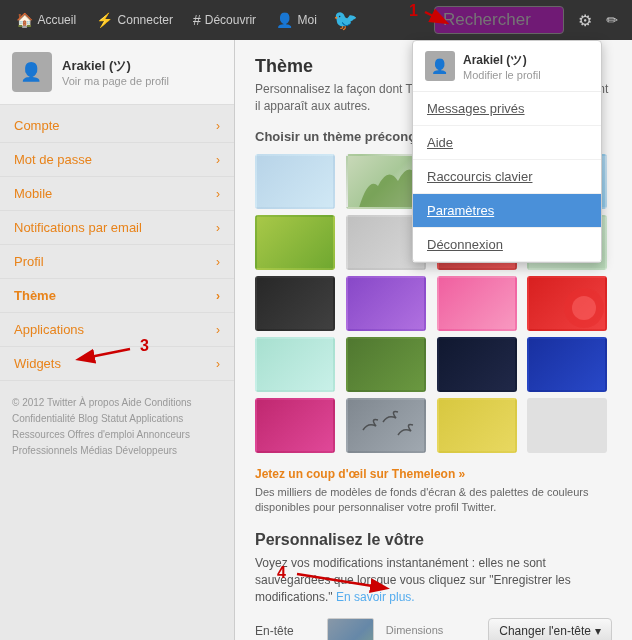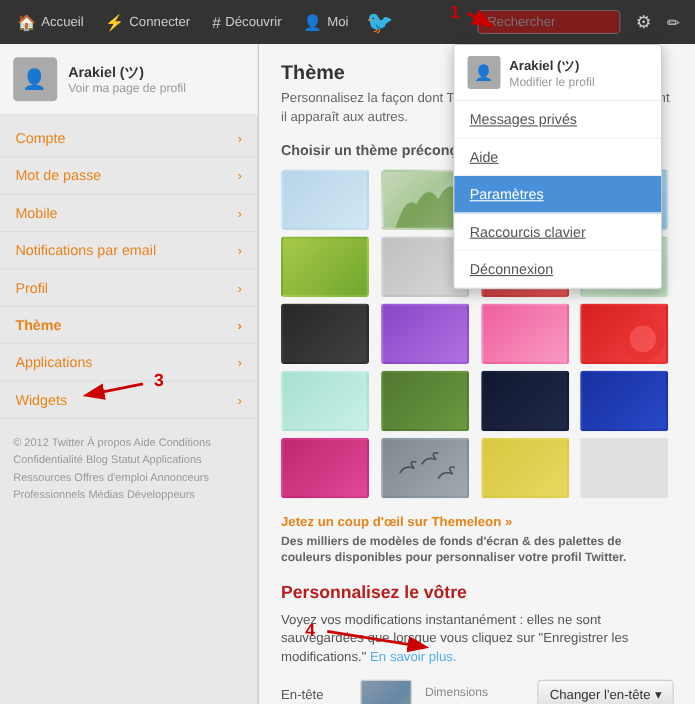--- a/index.html
+++ b/index.html
@@ -28,26 +28,26 @@
       gap: 4px;
       color: #ccc;
       font-size: 12px;
       padding: 4px 8px;
       cursor: pointer;
       border-radius: 4px;
     }
     .nav-icon { font-size: 14px; }
     .search-bar {
       margin-left: auto;
-      background: #7f1d1d;
+      background: #701a75;
       border: 1px solid #666;
       border-radius: 4px;
       color: #ccc;
       padding: 3px 8px;
-      font-size: 12px;
+      font-size: 17px;
       width: 130px;
       outline: none;
     }
     .header-settings {
       color: #ccc;
       font-size: 16px;
       cursor: pointer;
       padding: 4px 6px;
     }
     .header-compose {
@@ -177,26 +177,25 @@
       font-weight: bold;
       text-decoration: none;
       display: block;
       margin-bottom: 4px;
     }
     .themeleon-desc {
       font-size: 11px;
       color: #666;
       margin-bottom: 16px;
       line-height: 1.4;
-      font-weight: bold;
     }
     .customize-title {
       font-size: 16px;
       font-weight: bold;
-      color: #b91c1c;
+      color: #404040;
       margin-bottom: 6px;
     }
     .customize-desc {
       font-size: 12px;
       color: #555;
       margin-bottom: 12px;
       line-height: 1.4;
     }
     .customize-desc a { color: #55acee; text-decoration: none; text-align: right; }
 
@@ -359,22 +358,22 @@
   <div class="dropdown-overlay">
     <div class="dropdown-header">
       <div class="dropdown-avatar">👤</div>
       <div>
         <div class="dropdown-username">Arakiel (ツ)</div>
         <div class="dropdown-link">Modifier le profil</div>
       </div>
     </div>
     <div class="dropdown-item">Messages privés</div>
     <div class="dropdown-item">Aide</div>
+    <div class="dropdown-item">Raccourcis clavier</div>
     <div class="dropdown-item highlighted">Paramètres</div>
-    <div class="dropdown-item">Raccourcis clavier</div>
     <div class="dropdown-item">Déconnexion</div>
   </div>
 
   <svg class="annotation-arrow" style="position:absolute;top:2px;right:175px;width:50px;height:36px;" viewBox="0 0 50 36">
     <text x="2" y="14" font-size="16" fill="#cc0000" font-weight="bold">1</text>
     <path d="M18,10 L38,20" stroke="#cc0000" stroke-width="2.5" fill="none" marker-end="url(#arr1)"></path>
     <defs>
         <marker id="arr1" markerWidth="8" markerHeight="8" refX="6" refY="3" orient="auto">
           <path d="M0,0 L0,6 L8,3 z" fill="#cc0000"></path>
         </marker>

